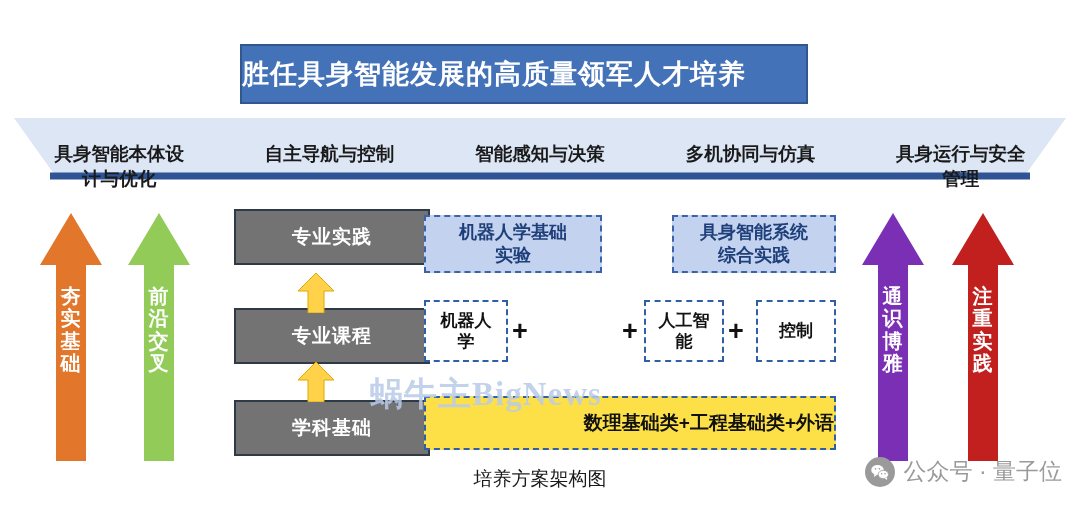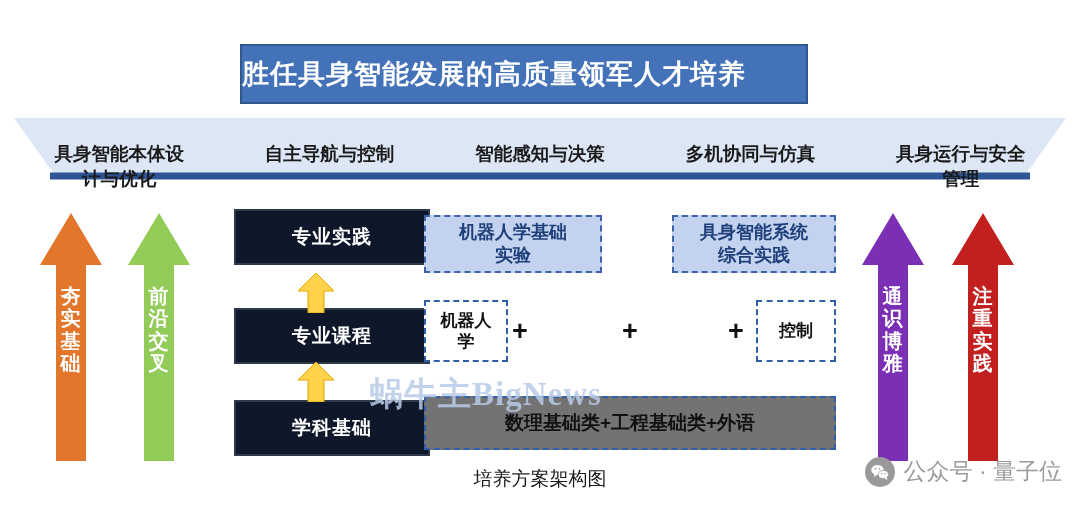--- a/index.html
+++ b/index.html
@@ -106,21 +106,21 @@
   #arrow-1 { left: 40px;  top: 213px; }
   #arrow-2 { left: 128px; top: 213px; }
   #arrow-3 { left: 862px; top: 213px; }
   #arrow-4 { left: 952px; top: 213px; }
 
   
   .dark-box {
     position: absolute;
     width: 196px;
     height: 56px;
-    background: #0f172a;
+    background: #737373;
     border: 2px solid #2e3a47;
     display: flex;
     align-items: center;
     justify-content: center;
     box-sizing: border-box;
   }
   .dark-box span {
     color: #ffffff;
     font-size: 19px;
     font-weight: bold;
@@ -195,25 +195,25 @@
   #plus-2 { left: 618px; top: 316px; }
   #plus-3 { left: 724px; top: 316px; }
 
   
   #bottom-basics {
     position: absolute;
     left: 424px;
     top: 396px;
     width: 412px;
     height: 54px;
-    background: #737373;
+    background: #fde047;
     border: 2px dashed #2f5fa8;
     display: flex;
     align-items: center;
-    justify-content: center;
+    justify-content: flex-end;
     box-sizing: border-box;
   }
   #bottom-basics span {
     color: #111111;
     font-size: 19px;
     font-weight: bold;
   }
 
   
   .caption {
@@ -385,20 +385,26 @@
   <div class="dash-box" id="mid-robot">
     <span>
       <span>机器人</span><br>
       <span>学</span>
     </span>
   </div>
   <div class="plus" id="plus-1">+</div>
 
   <div class="plus" id="plus-2">+</div>
 
+  <div class="dash-box" id="mid-ai">
+    <span>
+      <span>人工智</span><br>
+      <span>能</span>
+    </span>
+  </div>
   <div class="plus" id="plus-3">+</div>
 
   <div class="dash-box" id="mid-ctrl">
     <span>控制</span>
   </div>
 
   <div id="bottom-basics">
     <span>数理基础类+工程基础类+外语</span>
   </div>
 

